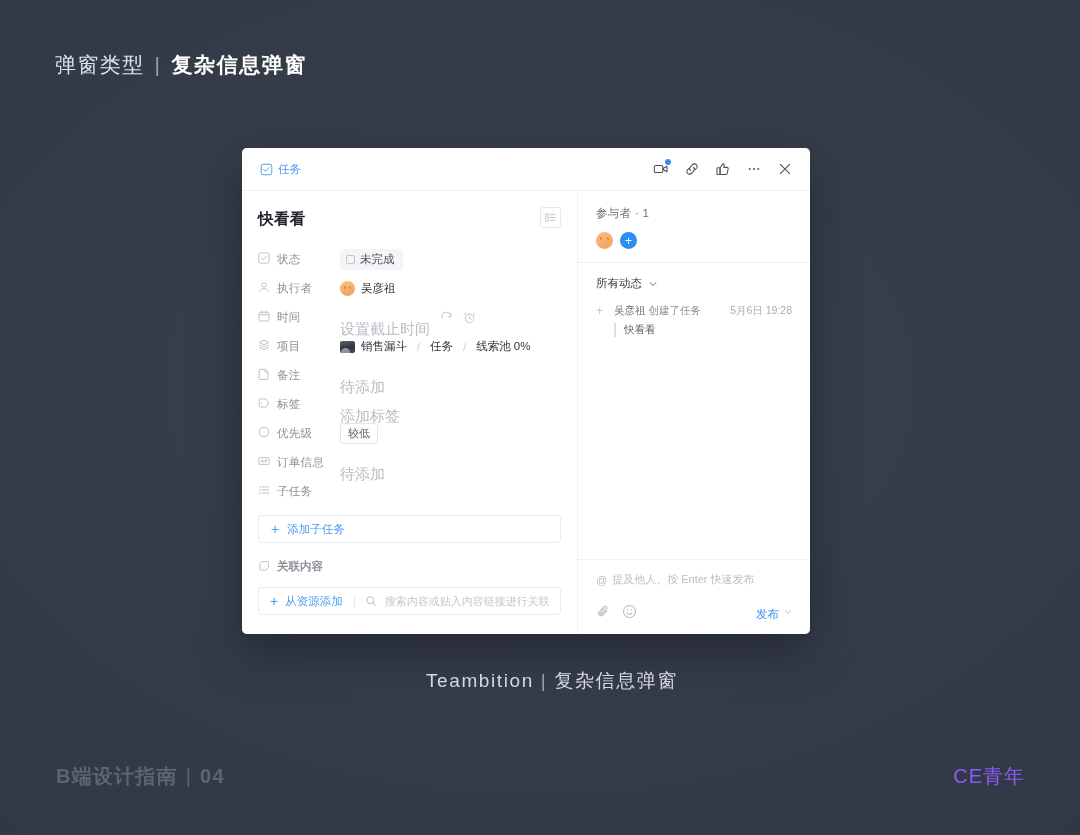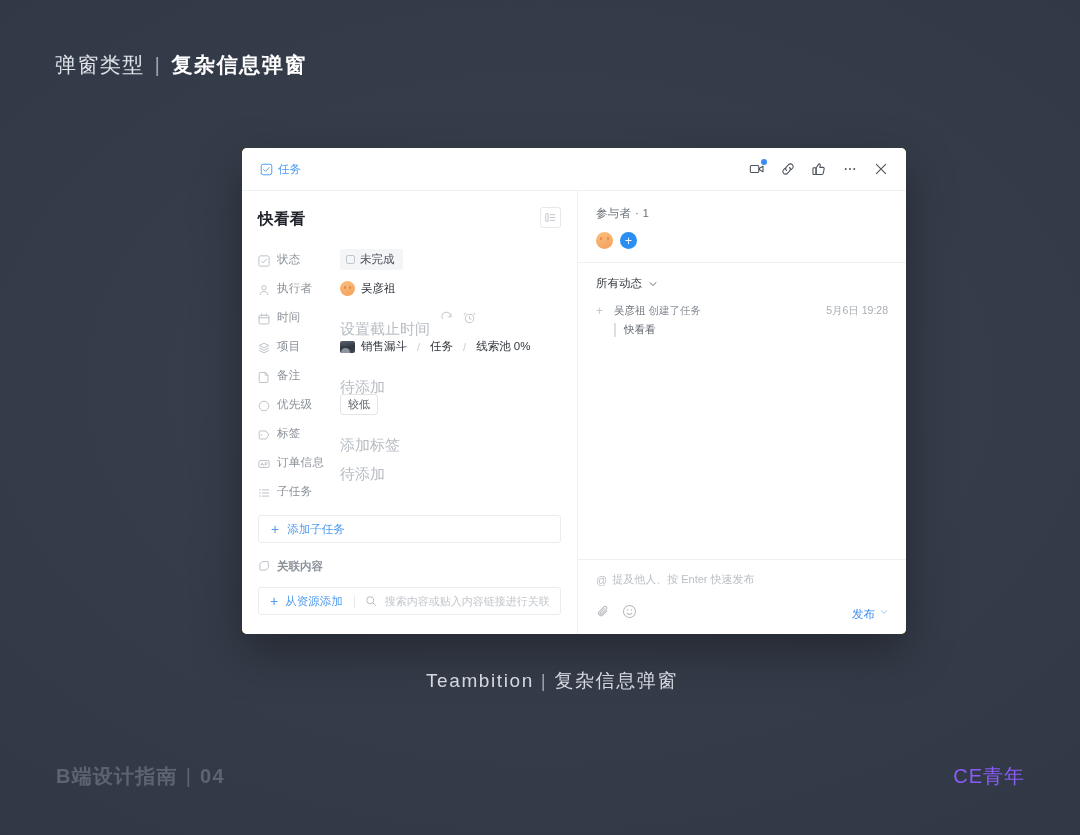--- a/index.html
+++ b/index.html
@@ -37,21 +37,21 @@
   }
   .footer-left .f-bar { font-weight: 300; margin: 0 8px; }
   .footer-right {
     position: absolute; right: 55px; top: 763px;
     font-size: 20px; color: #8b5cf6; letter-spacing: 1px; font-weight: 400;
   }
 
   
   .dialog {
     position: absolute; left: 242px; top: 148px;
-    width: 664px; height: 486px;
+    width: 568px; height: 486px;
     background: #fde047; border-radius: 5px;
     box-shadow: 0 18px 48px rgba(0,0,0,.34);
     overflow: hidden;
     display: flex; flex-direction: column;
   }
   .dlg-header {
     height: 43px; flex: 0 0 43px;
     display: flex; align-items: center;
     padding: 0 16px 0 18px;
     border-bottom: 1px solid #eef0f2;
@@ -81,21 +81,21 @@
   .task-title { font-size: 15.5px; font-weight: 700; color: #1f2329; letter-spacing: .4px; padding-top: 2px; }
   .layout-btn {
     margin-left: auto; width: 21px; height: 21px;
     border: 1px solid #e6e8eb; border-radius: 3px;
     display: flex; align-items: center; justify-content: center;
     cursor: pointer; background: #fff;
   }
 
   .fields { margin-top: 15px; }
   .field-row { display: flex; align-items: center; height: 29px; }
-  .f-label { width: 82px; flex: 0 0 82px; display: flex; align-items: flex-end; gap: 7px; }
+  .f-label { width: 82px; flex: 0 0 82px; display: flex; align-items: flex-start; gap: 7px; }
   .f-label .f-name { font-size: 11.5px; color: #8b9199; letter-spacing: .3px; }
   .f-value { font-size: 11.5px; color: #1f2329; display: flex; align-items: center; gap: 6px; }
   .f-placeholder { font-size: 15px; color: #b7bcc3; margin-top: 24px; }
 
   .chip-status {
     display: inline-flex; align-items: center; gap: 5px;
     background: #f4f5f7; border-radius: 3px;
     padding: 3px 8px 3px 6px;
     font-size: 11.5px; color: #4a5058; cursor: pointer;
   }
@@ -364,42 +364,42 @@
           </div>
           <div class="f-value">
             <span class="f-placeholder">待添加</span>
           </div>
         </div>
 
         <div class="field-row">
           <div class="f-label">
             <span>
               <svg width="12" height="12" viewBox="0 0 14 14">
-                  <circle cx="7" cy="7" r="5.6" fill="none" stroke="#b9bec5" stroke-width="1.1"></circle>
-                </svg>
-            </span>
-            <span class="f-name">优先级</span>
-          </div>
-          <div class="f-value">
-            <span class="chip-priority">较低</span>
-          </div>
-        </div>
-
-        <div class="field-row">
-          <div class="f-label">
-            <span>
-              <svg width="12" height="12" viewBox="0 0 14 14">
                   <path d="M1.4 3.6c0-.8.5-1.3 1.3-1.3h6.6l3.3 4.7-3.3 4.7H2.7c-.8 0-1.3-.5-1.3-1.3z" fill="none" stroke="#b9bec5" stroke-width="1.1" stroke-linejoin="round"></path>
                   <circle cx="4.1" cy="7" r=".8" fill="#b9bec5"></circle>
                 </svg>
             </span>
             <span class="f-name">标签</span>
           </div>
           <div class="f-value">
             <span class="f-placeholder">添加标签</span>
+          </div>
+        </div>
+
+        <div class="field-row">
+          <div class="f-label">
+            <span>
+              <svg width="12" height="12" viewBox="0 0 14 14">
+                  <circle cx="7" cy="7" r="5.6" fill="none" stroke="#b9bec5" stroke-width="1.1"></circle>
+                </svg>
+            </span>
+            <span class="f-name">优先级</span>
+          </div>
+          <div class="f-value">
+            <span class="chip-priority">较低</span>
           </div>
         </div>
 
         <div class="field-row">
           <div class="f-label">
             <span>
               <svg width="12" height="12" viewBox="0 0 14 14">
                   <rect x="1" y="3" width="12" height="8" rx="1.4" fill="none" stroke="#b9bec5" stroke-width="1.1"></rect>
                   <path d="M3.4 8.6l1.5-3.2 1.5 3.2M3.9 7.6h2M8.4 8.6V5.4h1.5a1 1 0 010 2H8.4" fill="none" stroke="#b9bec5" stroke-width=".9" stroke-linecap="round" stroke-linejoin="round"></path>
                 </svg>

